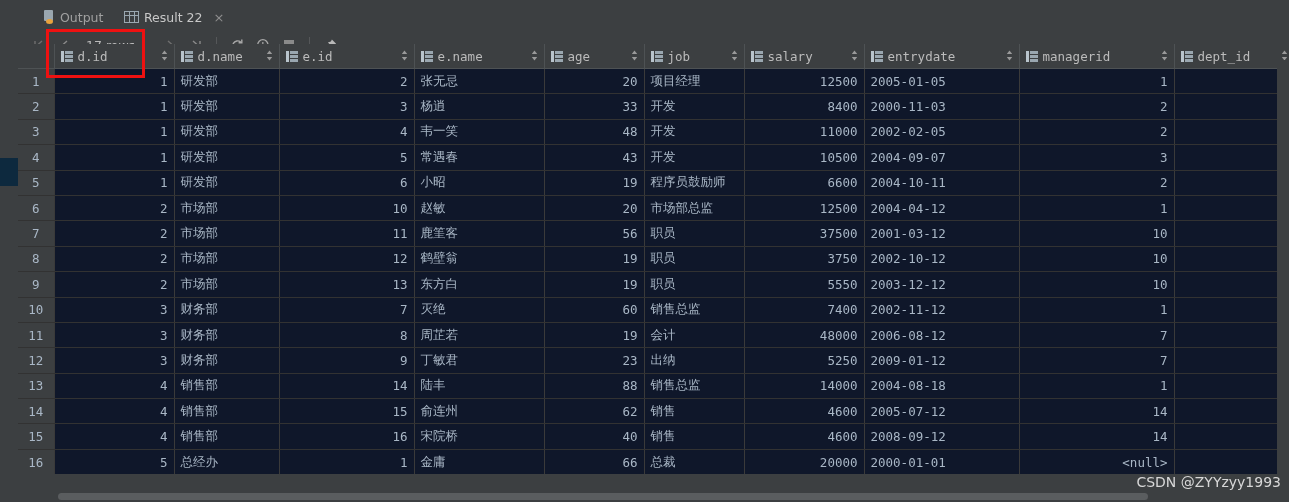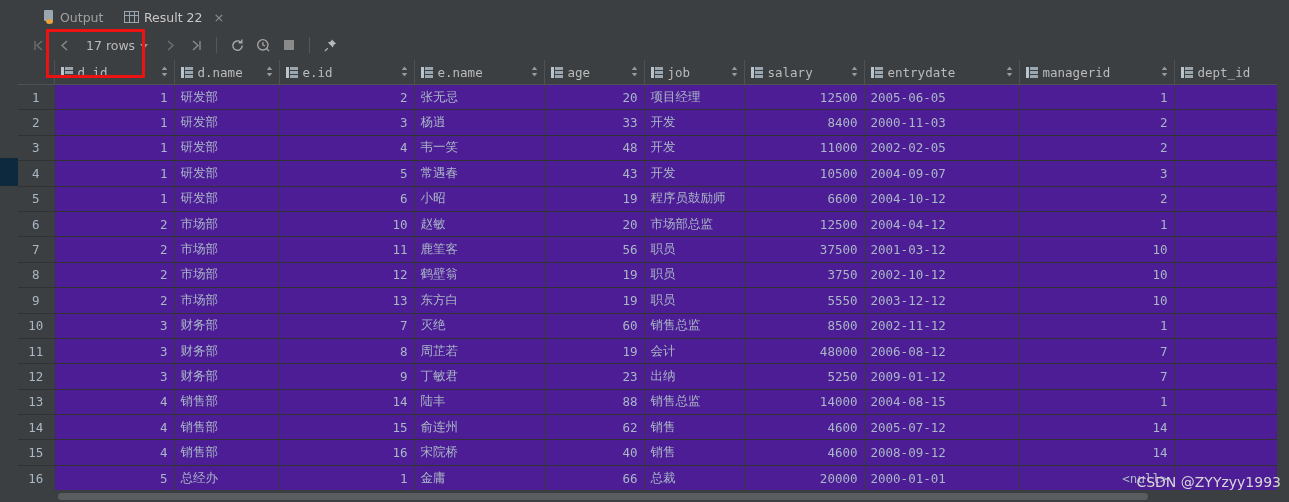--- a/index.html
+++ b/index.html
@@ -129,24 +129,24 @@
     width: 99px; height: 49px;
     border: 3px solid #ee1111;
     box-sizing: border-box;
     z-index: 40;
     pointer-events: none;
   }
 
   
   #grid {
     position: absolute;
-    left: 0; top: 60px;
+    left: 0; top: 44px;
     width: 1271px;
     height: 430px;
-    background: #4c1d95;
+    background: #0f172a;
     overflow: hidden;
   }
   table.rs {
     border-collapse: collapse;
     table-layout: fixed;
     width: 1271px;
     font-family: "DejaVu Sans Mono", "Liberation Mono", monospace;
     font-size: 12.5px;
   }
   table.rs th {
@@ -520,21 +520,21 @@
       <tbody id="tbody">
           <tr>
             <td class="rownum">1</td>
             <td class="num">1</td>
             <td class="txt">研发部</td>
             <td class="num">2</td>
             <td class="txt">张无忌</td>
             <td class="num">20</td>
             <td class="txt">项目经理</td>
             <td class="num">12500</td>
-            <td class="txt">2005-06-05</td>
+            <td class="txt">2005-01-05</td>
             <td class="num">1</td>
             <td class="num">1</td>
           </tr>
           <tr>
             <td class="rownum">2</td>
             <td class="num">1</td>
             <td class="txt">研发部</td>
             <td class="num">3</td>
             <td class="txt">杨逍</td>
             <td class="num">33</td>
@@ -572,21 +572,21 @@
           </tr>
           <tr>
             <td class="rownum">5</td>
             <td class="num">1</td>
             <td class="txt">研发部</td>
             <td class="num">6</td>
             <td class="txt">小昭</td>
             <td class="num">19</td>
             <td class="txt">程序员鼓励师</td>
             <td class="num">6600</td>
-            <td class="txt">2004-10-12</td>
+            <td class="txt">2004-10-11</td>
             <td class="num">2</td>
             <td class="num">1</td>
           </tr>
           <tr>
             <td class="rownum">6</td>
             <td class="num">2</td>
             <td class="txt">市场部</td>
             <td class="num">10</td>
             <td class="txt">赵敏</td>
             <td class="num">20</td>
@@ -636,21 +636,21 @@
             <td class="num">2</td>
           </tr>
           <tr>
             <td class="rownum">10</td>
             <td class="num">3</td>
             <td class="txt">财务部</td>
             <td class="num">7</td>
             <td class="txt">灭绝</td>
             <td class="num">60</td>
             <td class="txt">销售总监</td>
-            <td class="num">8500</td>
+            <td class="num">7400</td>
             <td class="txt">2002-11-12</td>
             <td class="num">1</td>
             <td class="num">3</td>
           </tr>
           <tr>
             <td class="rownum">11</td>
             <td class="num">3</td>
             <td class="txt">财务部</td>
             <td class="num">8</td>
             <td class="txt">周芷若</td>
@@ -676,21 +676,21 @@
           </tr>
           <tr>
             <td class="rownum">13</td>
             <td class="num">4</td>
             <td class="txt">销售部</td>
             <td class="num">14</td>
             <td class="txt">陆丰</td>
             <td class="num">88</td>
             <td class="txt">销售总监</td>
             <td class="num">14000</td>
-            <td class="txt">2004-08-15</td>
+            <td class="txt">2004-08-18</td>
             <td class="num">1</td>
             <td class="num">4</td>
           </tr>
           <tr>
             <td class="rownum">14</td>
             <td class="num">4</td>
             <td class="txt">销售部</td>
             <td class="num">15</td>
             <td class="txt">俞连州</td>
             <td class="num">62</td>

